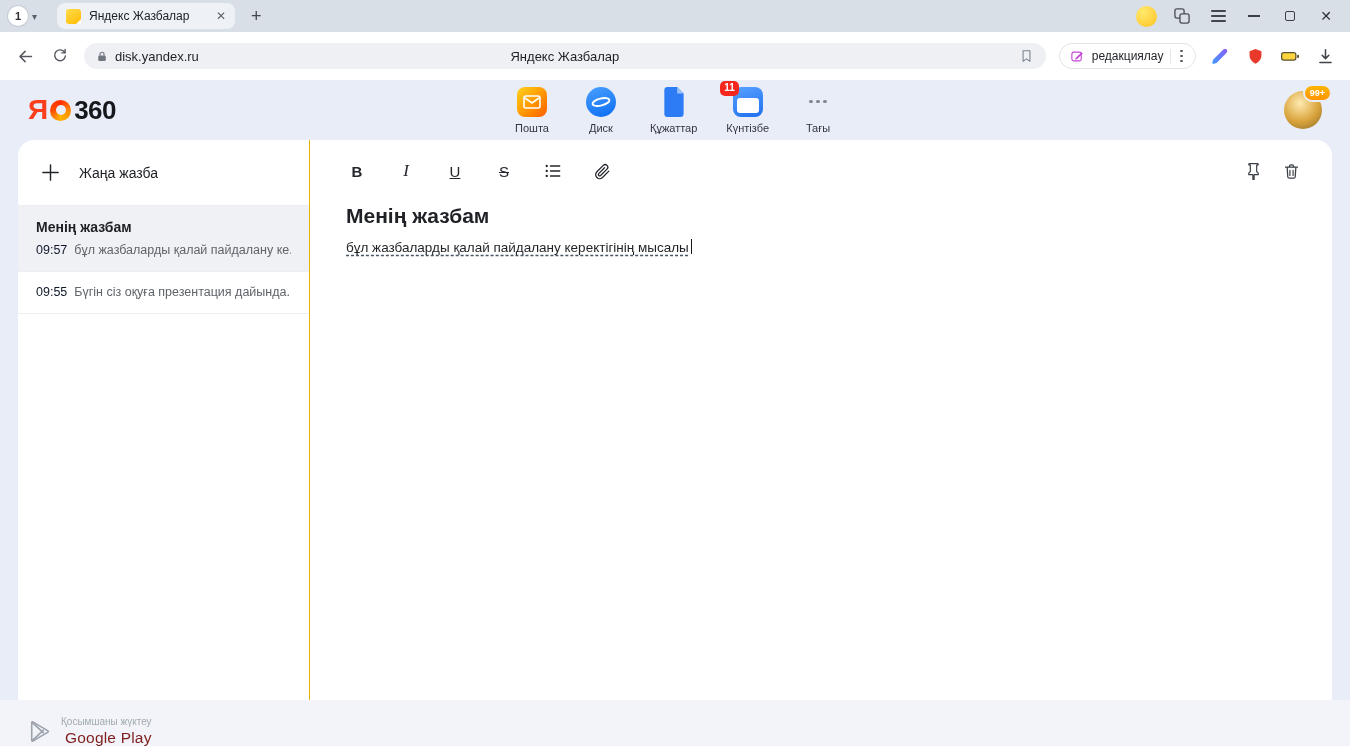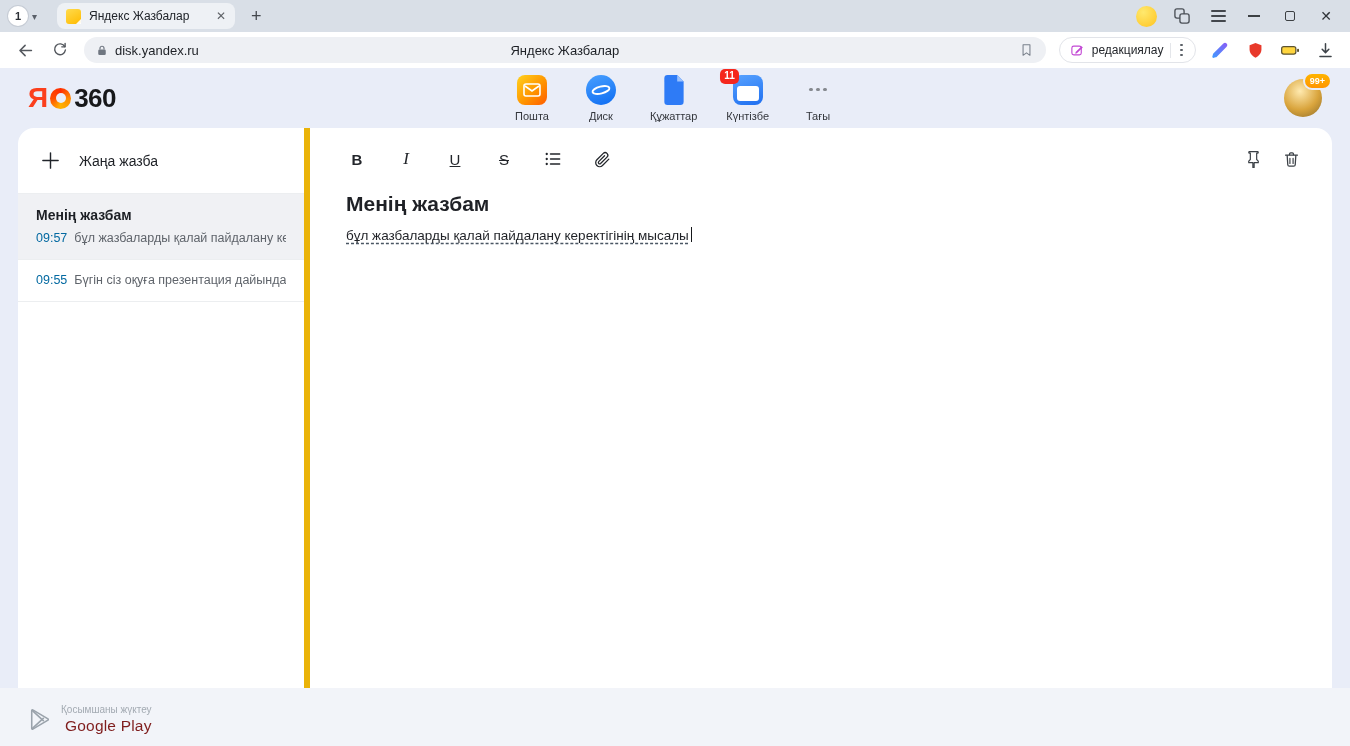--- a/index.html
+++ b/index.html
@@ -23,21 +23,21 @@
   .burger i { width:15px; height:1.8px; background:#43474d; border-radius:1px; }
   .win-min { width:12px; height:1.6px; background:#3c4043; }
   .win-max { width:10px; height:10px; border:1.6px solid #3c4043; border-radius:2px; }
   .win-close { font-size:14px; color:#2f3338; }
 
   .sticky-sm { width:15px; height:15px; position:relative; flex:0 0 auto; }
   .sticky-sm::before { content:""; position:absolute; inset:0; background:linear-gradient(150deg,#ffdb4d,#ffbb00); border-radius:3px; }
   .sticky-sm::after { content:""; position:absolute; right:0; bottom:0; border-bottom:5px solid rgba(255,255,255,.9); border-left:5px solid transparent; }
 
   
-  .navbar { height:36px; background:#ffffff; display:flex; align-items:center; padding:0 14px; gap:13px; }
+  .navbar { height:48px; background:#ffffff; display:flex; align-items:center; padding:0 14px; gap:13px; }
   .nav-ic { width:22px; height:22px; display:flex; align-items:center; justify-content:center; cursor:pointer; flex:0 0 auto; }
   .addressbar { flex:1; height:26px; background:#eef0f4; border-radius:13px; display:flex; align-items:center; padding:0 12px; position:relative; cursor:text; }
   .url-left { display:flex; align-items:center; gap:7px; }
   .url-text { font-size:13px; color:#1d2025; }
   .page-title-center { position:absolute; left:50%; transform:translateX(-50%); font-size:13px; color:#1d2025; }
   .ab-bookmark { margin-left:auto; cursor:pointer; }
   .edit-chip { height:26px; border:1px solid #e2e4e9; background:#fff; border-radius:13px; display:flex; align-items:center; padding:0 10px; gap:7px; cursor:pointer; flex:0 0 auto; }
   .edit-chip-label { font-size:12px; color:#23262b; }
   .chip-divider { width:1px; height:15px; background:#e4e6ea; }
   .kebab { display:flex; flex-direction:column; gap:2.5px; padding:2px; cursor:pointer; }
@@ -65,28 +65,28 @@
   .ic-notes .n-front { position:absolute; left:2px; top:5px; width:25px; height:24px; border-radius:5px; background:linear-gradient(150deg,#ffd84a,#ffbb00); }
   .ic-notes .n-front::after { content:""; position:absolute; right:0; bottom:0; border-bottom:9px solid rgba(255,255,255,.92); border-left:9px solid transparent; border-bottom-right-radius:5px; }
   .ic-more { width:30px; height:30px; display:flex; align-items:center; justify-content:center; gap:3.5px; }
   .ic-more i { width:3.5px; height:3.5px; border-radius:50%; background:#85898f; }
   .avatar-wrap { margin-left:auto; position:relative; }
   .avatar { width:38px; height:38px; border-radius:50%; background:radial-gradient(circle at 42% 32%, #ffeab0, #d9a43c 55%, #8a6a2a); cursor:pointer; }
   .av-badge { position:absolute; top:-7px; right:-10px; background:linear-gradient(#ffb400,#ff9500); color:#fff; font-size:9px; font-weight:700; padding:2.5px 5px; border-radius:9px; border:2px solid #e9edf8; line-height:1; }
 
   
   .card { margin:0 18px; height:560px; background:#fff; border-radius:16px 16px 0 0; display:flex; overflow:hidden; }
-  .sidebar { width:292px; border-right:6px solid #eab308; display:flex; flex-direction:column; flex:0 0 auto; }
+  .sidebar { width:292px; border-right:1px solid #eab308; display:flex; flex-direction:column; flex:0 0 auto; }
   .new-note { height:66px; display:flex; align-items:center; gap:18px; padding:0 22px; border-bottom:1px solid #eceef0; cursor:pointer; }
   .new-note-label { font-size:14px; color:#1c1f24; }
   .note-item { padding:13px 18px 14px 18px; border-bottom:1px solid #eceef0; cursor:pointer; overflow:hidden; }
   .note-item.selected { background:#f0f1f4; }
   .note-title { font-size:14px; font-weight:700; color:#1c1f24; margin-bottom:8px; }
   .note-meta { display:flex; gap:7px; font-size:12.5px; white-space:nowrap; overflow:hidden; }
-  .note-time { color:#0369a1; flex:0 0 auto; }
+  .note-time { color:#0f172a; flex:0 0 auto; }
   .note-preview { color:#5f646b; overflow:hidden; }
 
   
   .editor { flex:1; padding:14px 30px 0 36px; display:flex; flex-direction:column; }
   .ed-toolbar { display:flex; align-items:center; gap:27px; height:34px; }
   .ed-btn { width:22px; height:22px; display:flex; align-items:center; justify-content:center; cursor:pointer; color:#23262b; }
   .g-bold { font-weight:700; font-size:15px; }
   .g-italic { font-family:"Liberation Serif", serif; font-style:italic; font-size:17px; }
   .g-under { font-size:15px; text-decoration:underline; }
   .g-strike { font-size:15px; text-decoration:line-through; }

